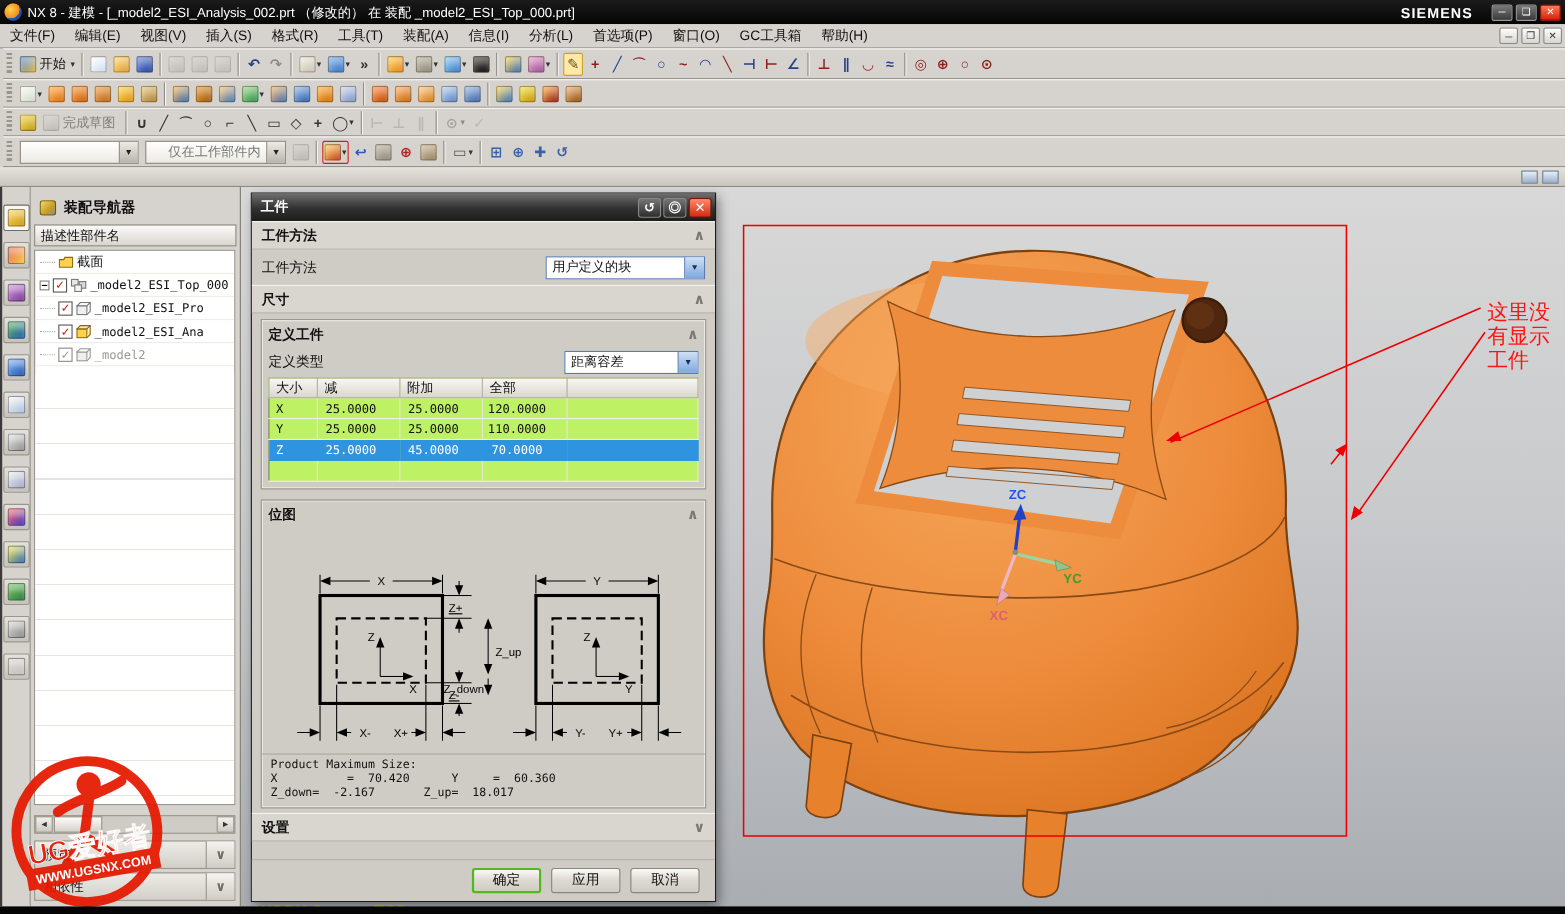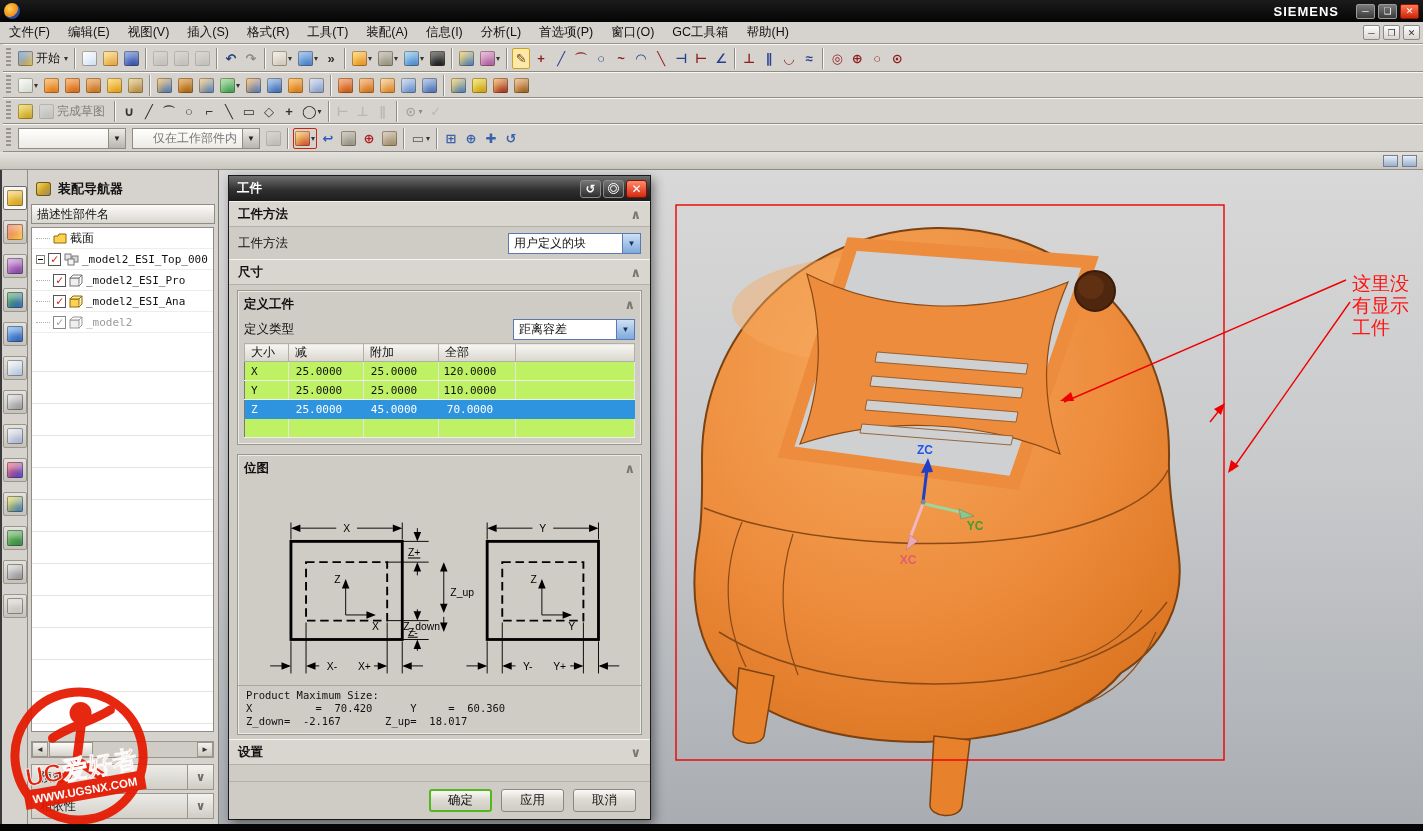--- a/index.html
+++ b/index.html
@@ -145,20 +145,21 @@
   #bottombar{position:absolute;left:0;top:824px;width:1423px;height:7px;background:#050505;z-index:50;}
   #watermark{position:absolute;left:0;top:684px;width:160px;height:147px;z-index:40;pointer-events:none;opacity:.93;}
 </style>
 </head>
 <body>
 
 <div id="app">
 
   <div class="titlebar">
     <span class="nxlogo"></span>
+    <span class="ttl">NX 8 - 建模 - [_model2_ESI_Analysis_002.prt （修改的） 在 装配 _model2_ESI_Top_000.prt]</span>
     <span class="brand">SIEMENS</span>
     <span class="twbtn">─</span>
     <span class="twbtn">❏</span>
     <span class="twbtn close">✕</span>
   </div>
 
   <div class="menubar">
     <span class="menu-item">文件(F)</span>
     <span class="menu-item">编辑(E)</span>
     <span class="menu-item">视图(V)</span>
@@ -692,21 +693,21 @@
       <span class="dlgbtn close">✕</span>
     </div>
 
     <div class="sec-head">
       <span>工件方法</span>
       <span class="chev">∧</span>
     </div>
     <div class="dlg-row">
       <span>工件方法</span>
       <span class="sp"></span>
-      <span class="dd-field" style="width:133px;">
+      <span class="dd-field" style="width:145px;font-family:Liberation Mono, monospace;">
         <span class="dd-val">用户定义的块</span>
         <span class="dd-btn">▼</span>
       </span>
     </div>
 
     <div class="sec-head">
       <span>尺寸</span>
       <span class="chev">∧</span>
     </div>
 

